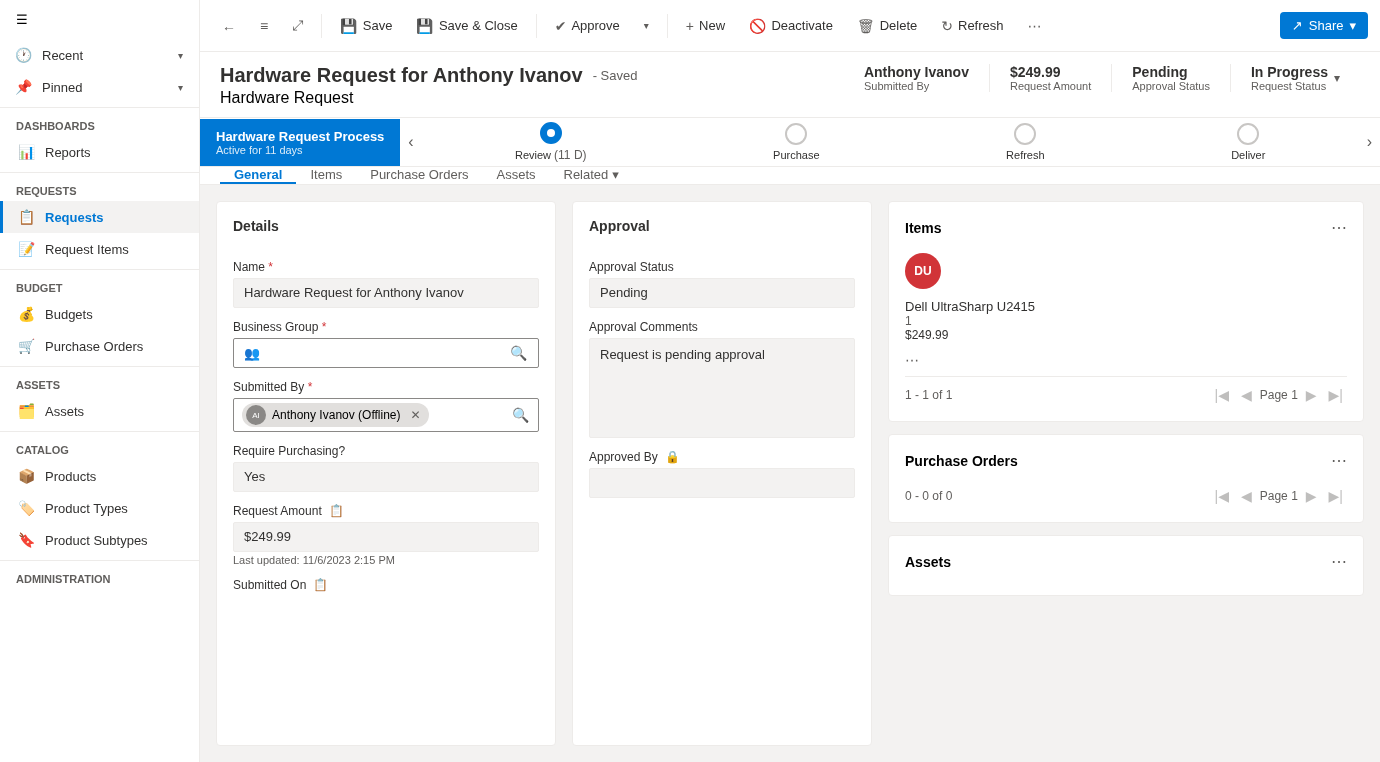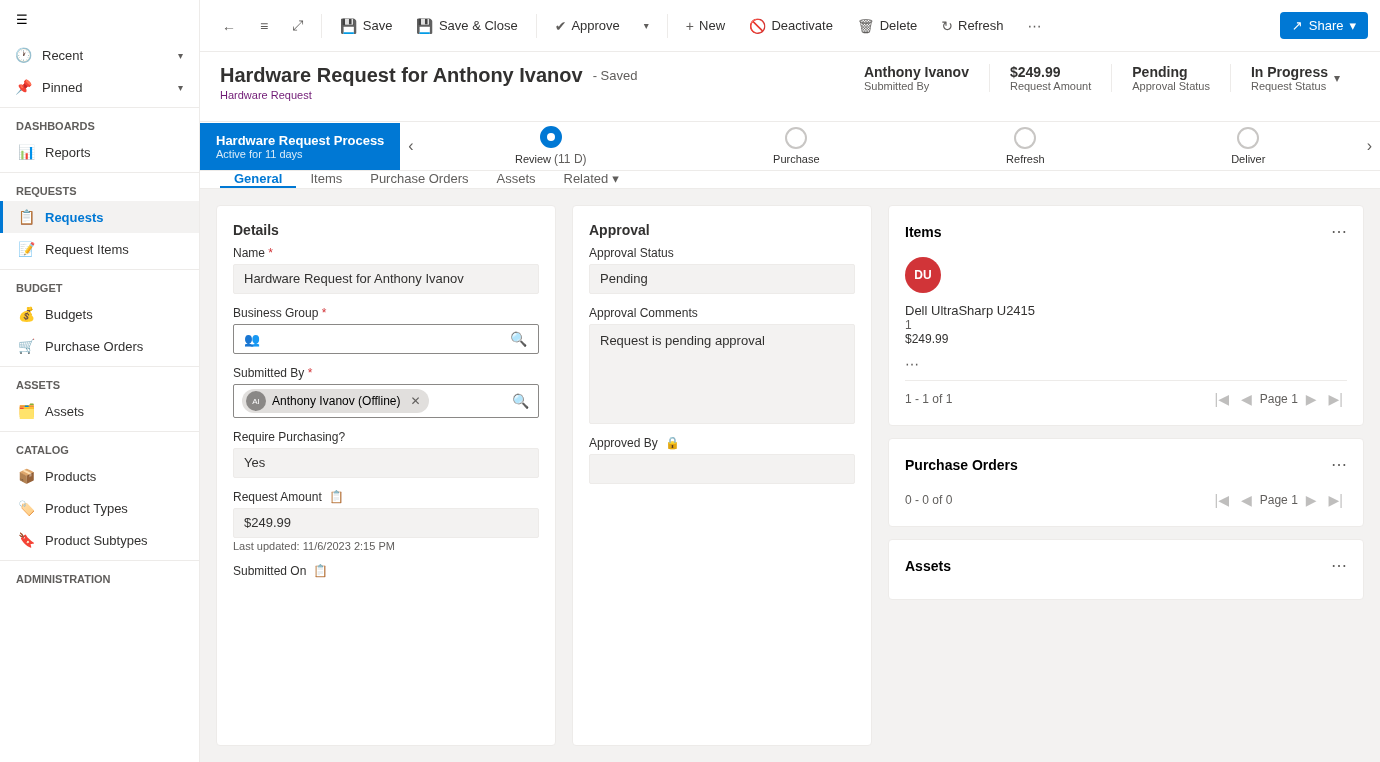--- a/index.html
+++ b/index.html
@@ -27,21 +27,21 @@
     .toolbar-btn-primary { background: #0078d4; color: #fff; border-radius: 4px; padding: 6px 12px; border: none; cursor: pointer; font-size: 13px; display: flex; align-items: center; gap: 6px; }
     .toolbar-separator { width: 1px; height: 24px; background: #edebe9; margin: 0 4px; }
     .toolbar-spacer { flex: 1; }
     .dropdown-arrow { font-size: 10px; color: #605e5c; }
 
     
     .record-header { background: #fff; padding: 12px 20px 0; border-bottom: 1px solid #edebe9; flex-shrink: 0; }
     .record-title-row { display: flex; align-items: center; gap: 10px; margin-bottom: 2px; }
     .record-title { font-size: 20px; font-weight: 600; color: #323130; }
     .record-saved { font-size: 13px; color: #605e5c; }
-    .record-subtitle { font-size: 11px; color: #701a75; margin-bottom: 20px; }
+    .record-subtitle { font-size: 16px; color: #000000; margin-bottom: 10px; }
     .record-meta { display: flex; align-items: flex-start; gap: 0; margin-left: auto; }
     .record-meta-item { padding: 0 20px; border-left: 1px solid #edebe9; }
     .record-meta-item:first-child { border-left: none; }
     .record-meta-value { font-size: 14px; font-weight: 600; color: #323130; }
     .record-meta-label { font-size: 11px; color: #605e5c; }
     .record-meta-status { display: flex; align-items: center; gap: 6px; }
     .status-chevron { color: #605e5c; font-size: 12px; cursor: pointer; }
 
     
     .process-bar { display: flex; align-items: center; background: #fff; border-bottom: 1px solid #edebe9; flex-shrink: 0; justify-content: center; }
@@ -61,21 +61,21 @@
     .tabs { background: #fff; border-bottom: 1px solid #edebe9; display: flex; padding: 0 20px; flex-shrink: 0; }
     .tab { padding: 0 14px; cursor: pointer; color: #605e5c; font-size: 13px; border-bottom: 2px solid transparent; }
     .tab.active { color: #0078d4; border-bottom: 2px solid #0078d4; font-weight: 600; }
     .tab-with-arrow { display: flex; align-items: center; gap: 4px; }
 
     
     .content-area { flex: 1; overflow-y: auto; display: flex; gap: 0; padding: 16px; background: #f3f2f1; }
 
     
     .card { background: #fff; border-radius: 4px; border: 1px solid #edebe9; padding: 16px; }
-    .card-title { font-size: 14px; font-weight: 600; color: #323130; margin-bottom: 8px; }
+    .card-title { font-size: 14px; font-weight: 600; color: #323130; margin-bottom: 26px; }
 
     
     .details-card { flex: 0 0 340px; margin-right: 16px; }
     .field-label { font-size: 12px; color: #323130; margin-bottom: 4px; font-weight: 500; }
     .field-value { background: #f3f2f1; border: 1px solid #edebe9; border-radius: 2px; padding: 6px 10px; font-size: 13px; color: #323130; margin-bottom: 12px; min-height: 30px; }
     .field-input { background: #fff; border: 1px solid #8a8886; border-radius: 2px; padding: 6px 10px; font-size: 13px; color: #323130; margin-bottom: 12px; width: 100%; display: flex; align-items: center; justify-content: space-between; }
     .field-note { font-size: 11px; color: #605e5c; margin-top: -10px; margin-bottom: 12px; }
     .lookup-icon { color: #605e5c; font-size: 14px; }
     .person-tag { display: flex; align-items: center; gap: 6px; background: #e1dfdd; border-radius: 12px; padding: 2px 8px 2px 4px; font-size: 12px; }
     .person-avatar-sm { width: 20px; height: 20px; border-radius: 50%; background: #8a8886; display: flex; align-items: center; justify-content: center; font-size: 9px; color: #fff; overflow: hidden; }

